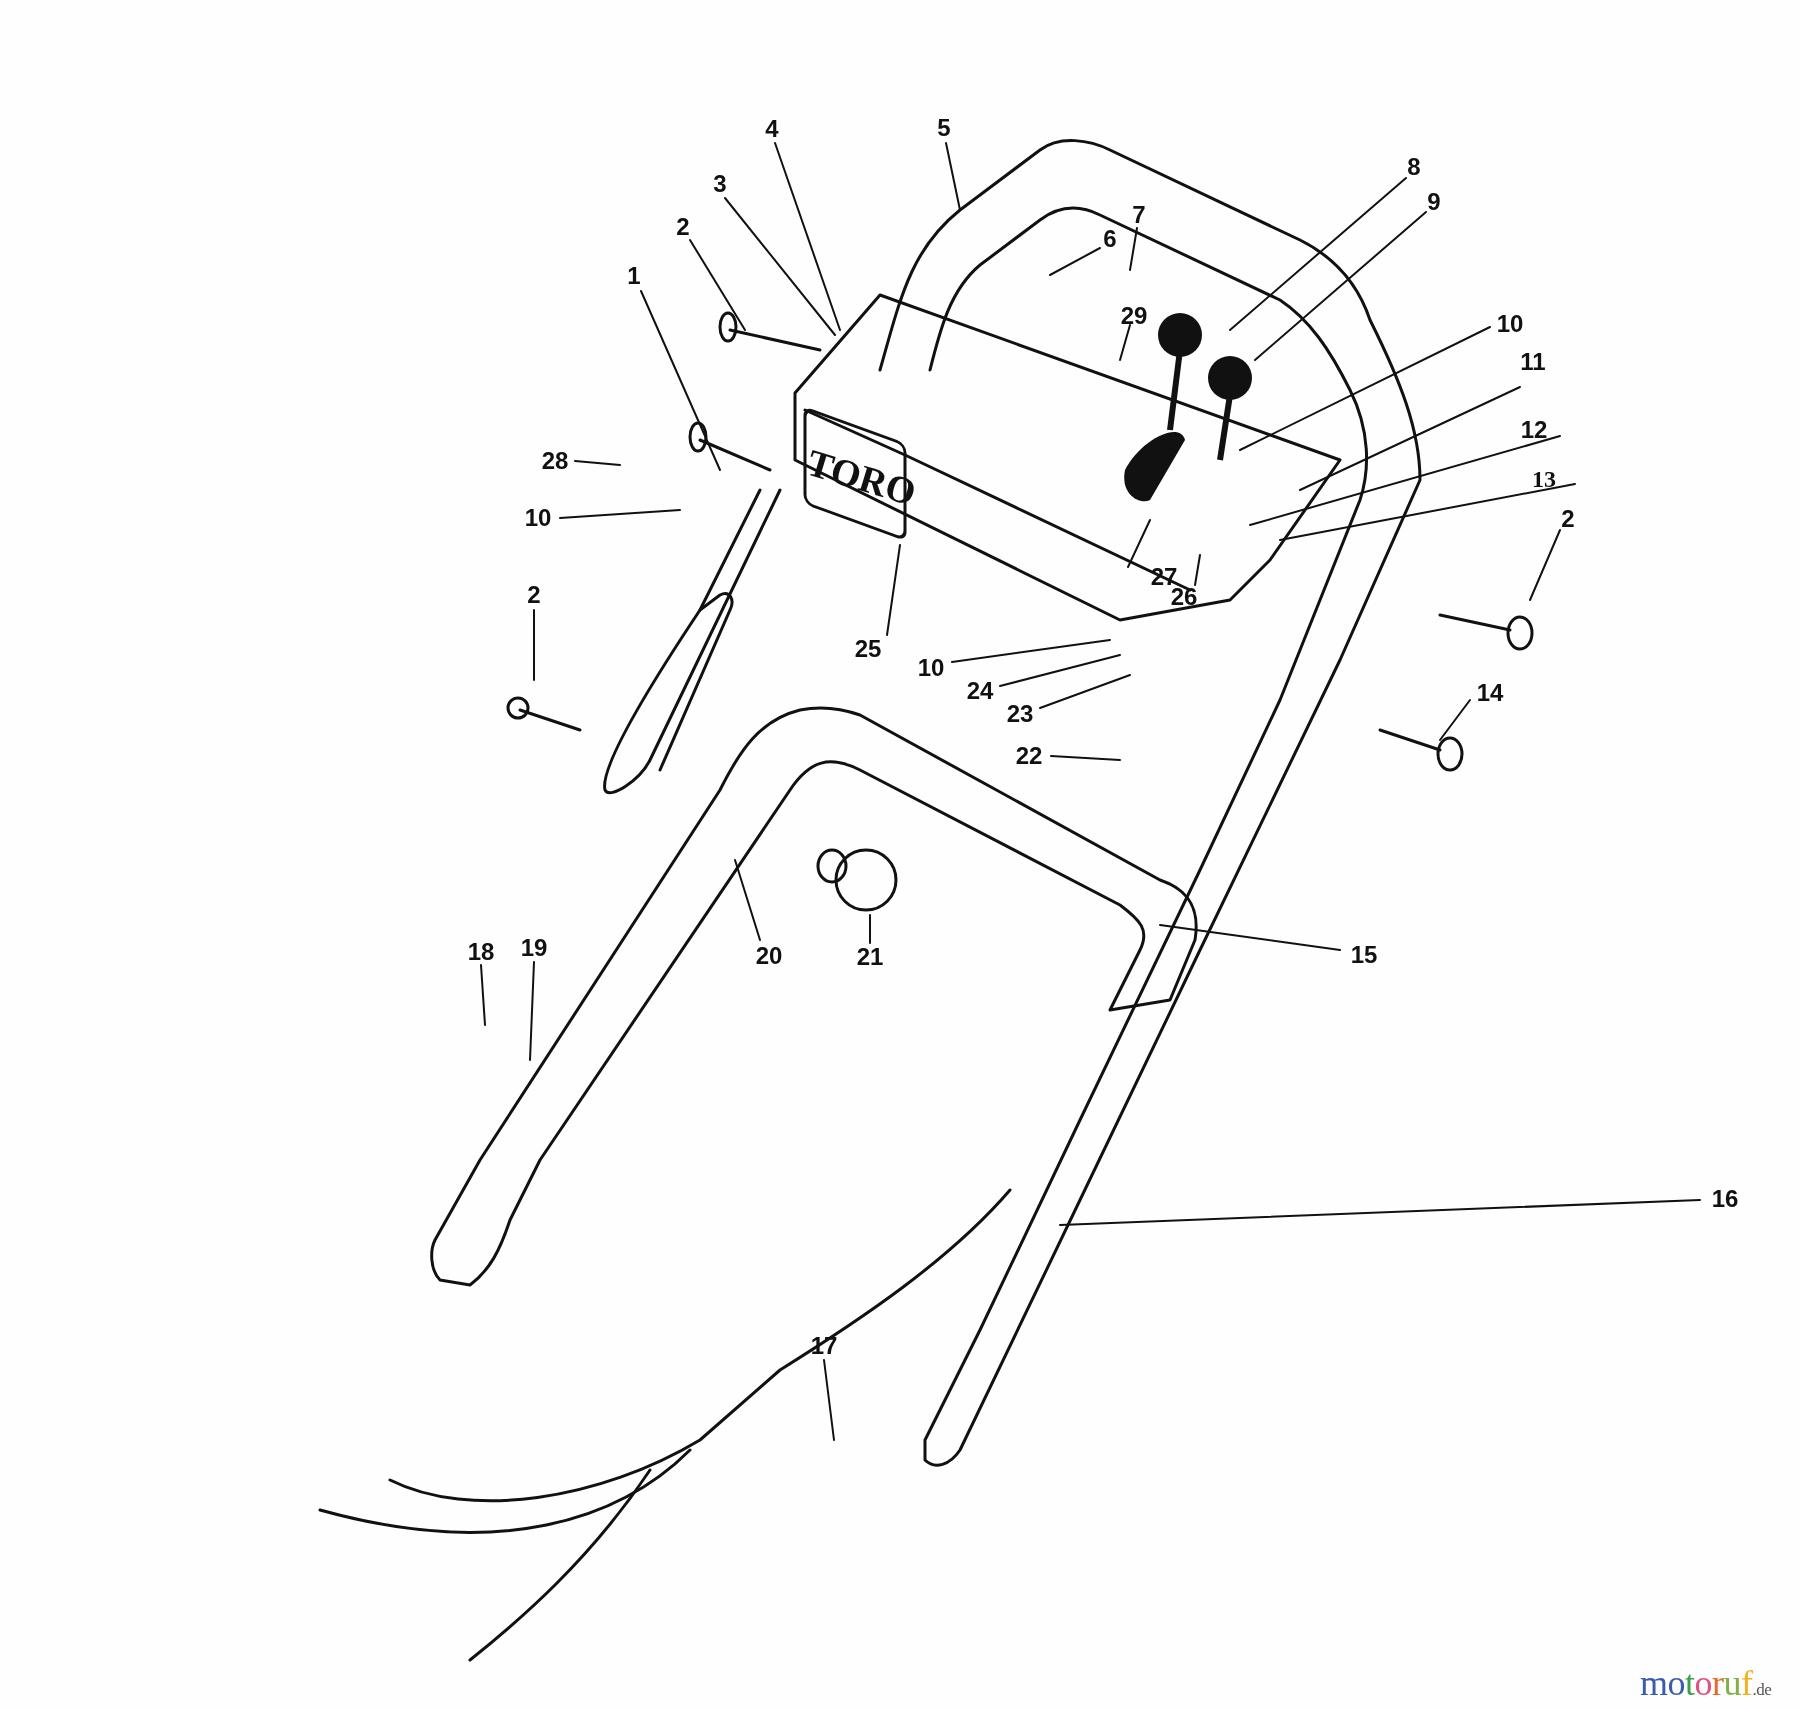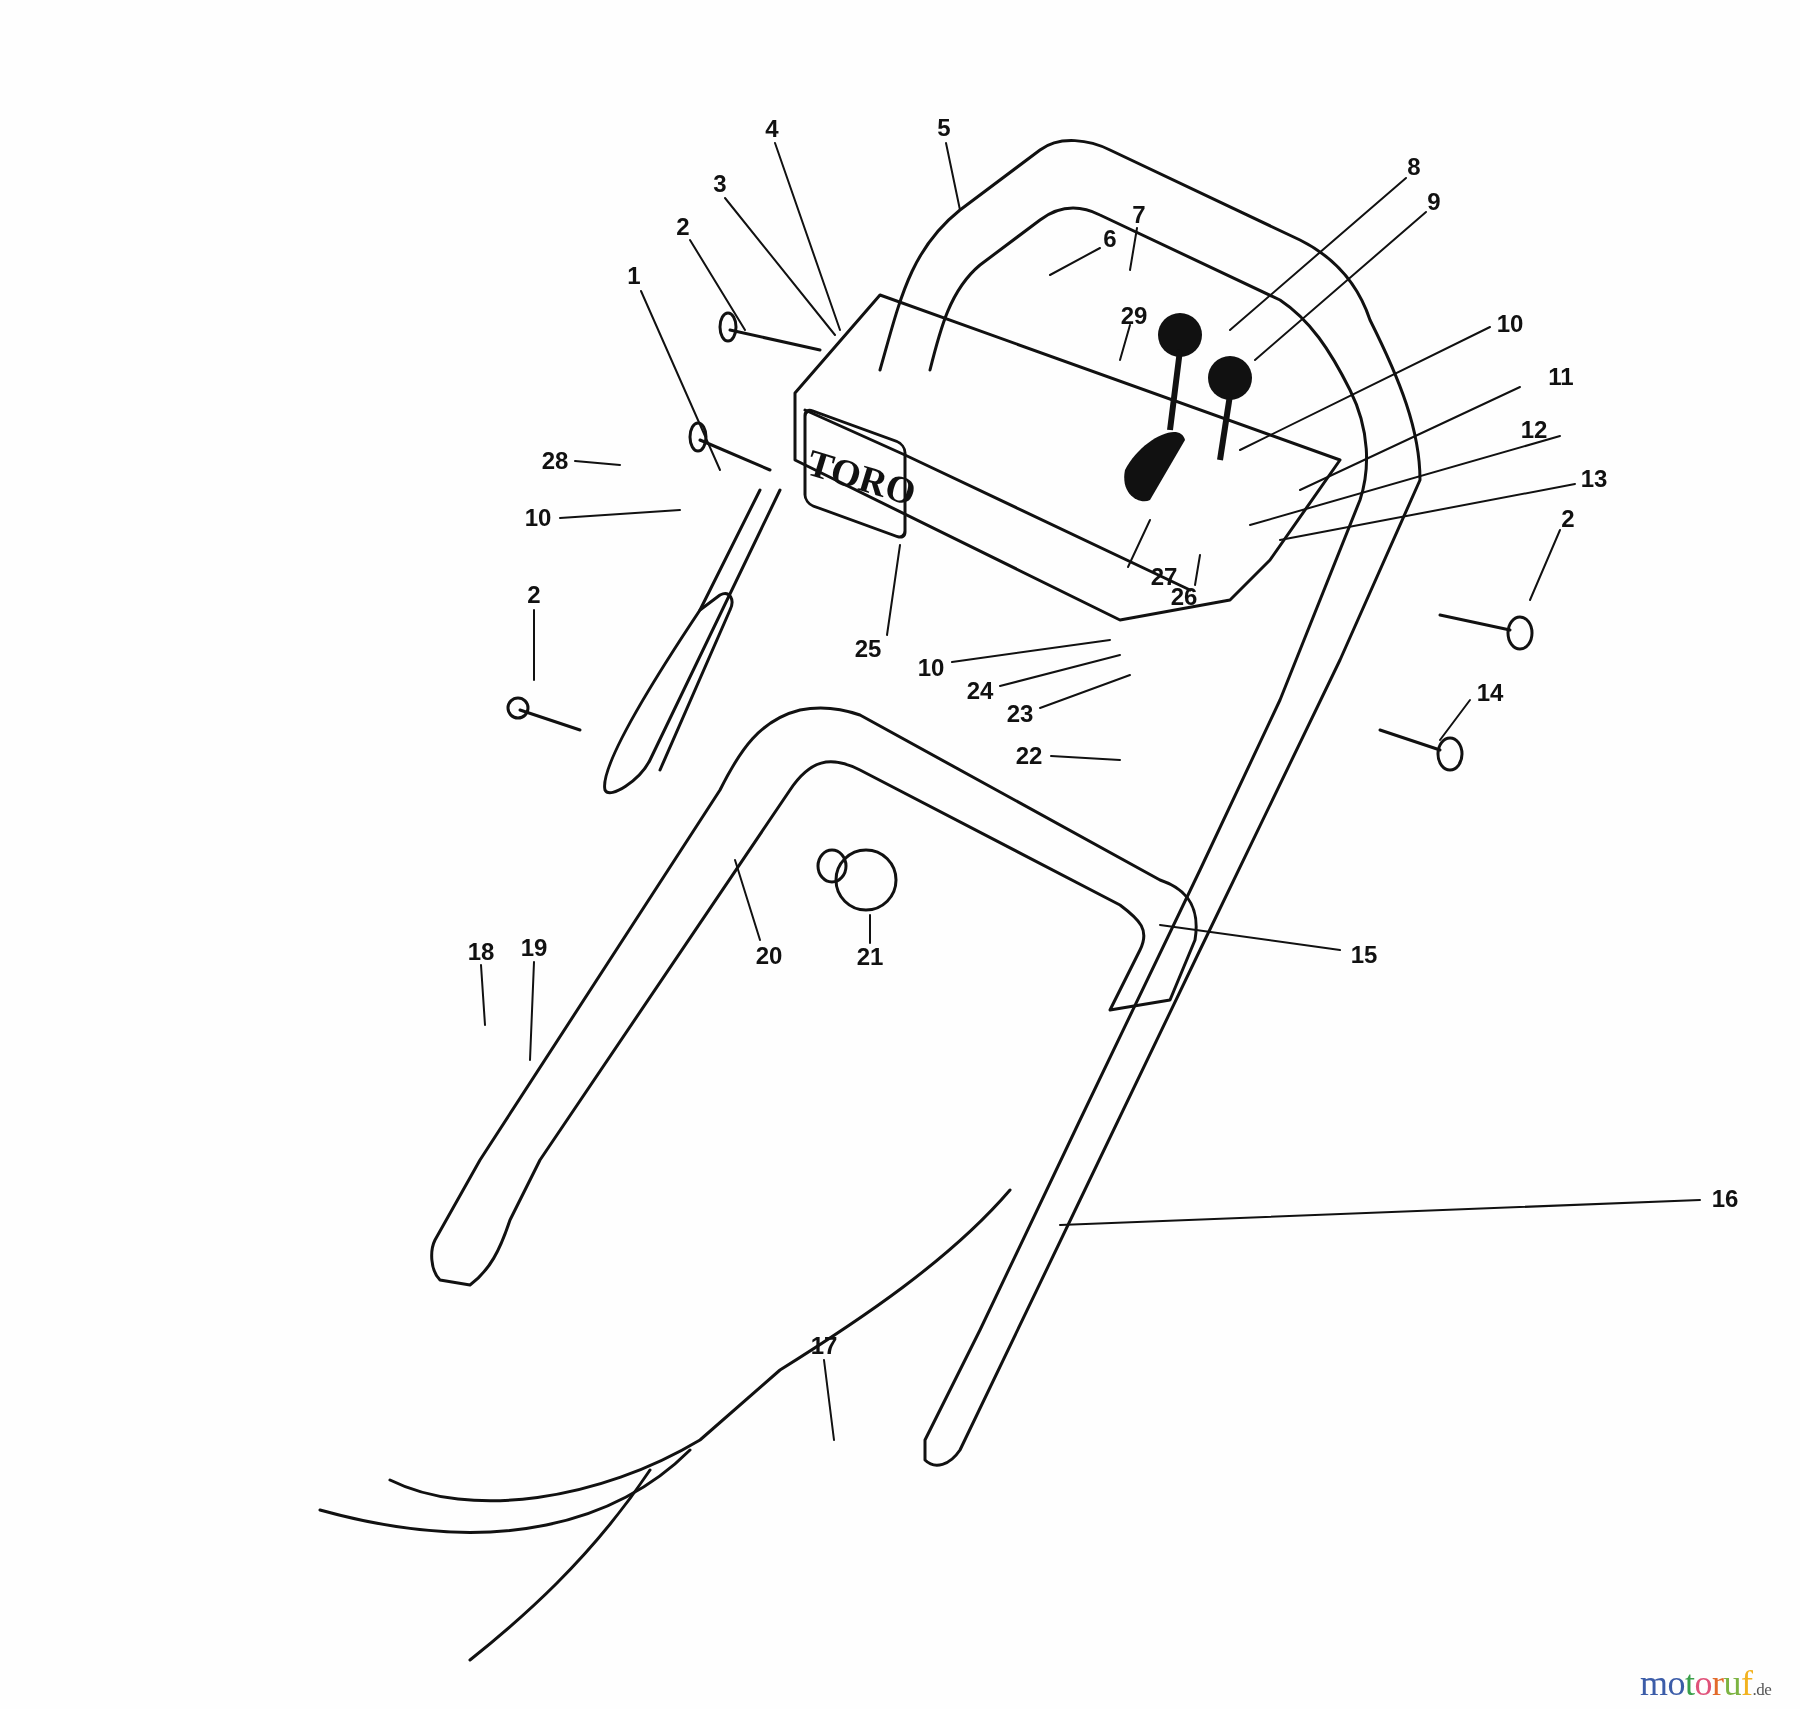--- a/index.html
+++ b/index.html
@@ -95,23 +95,23 @@
     <div class="callout" style="left: 634px; top: 276px;">1</div>
     <div class="callout" style="left: 683px; top: 227px;">2</div>
     <div class="callout" style="left: 720px; top: 184px;">3</div>
     <div class="callout" style="left: 772px; top: 129px;">4</div>
     <div class="callout" style="left: 944px; top: 128px;">5</div>
     <div class="callout" style="left: 1110px; top: 239px;">6</div>
     <div class="callout" style="left: 1139px; top: 215px;">7</div>
     <div class="callout" style="left: 1414px; top: 167px;">8</div>
     <div class="callout" style="left: 1434px; top: 202px;">9</div>
     <div class="callout" style="left: 1510px; top: 324px;">10</div>
-    <div class="callout" style="left: 1533px; top: 377px; margin-left: 28px;">11</div>
+    <div class="callout" style="left: 1533px; top: 362px;">11</div>
     <div class="callout" style="left: 1534px; top: 430px;">12</div>
-    <div class="callout" style="left: 1594px; top: 479px;">13</div>
+    <div class="callout" style="left: 1544px; top: 479px; font-family: Liberation Serif, serif;">13</div>
     <div class="callout" style="left: 1568px; top: 519px;">2</div>
     <div class="callout" style="left: 555px; top: 461px;">28</div>
     <div class="callout" style="left: 538px; top: 518px;">10</div>
     <div class="callout" style="left: 1134px; top: 316px;">29</div>
     <div class="callout" style="left: 1119px; top: 577px; margin-left: 45px;">27</div>
     <div class="callout" style="left: 1184px; top: 597px;">26</div>
     <div class="callout" style="left: 868px; top: 649px;">25</div>
     <div class="callout" style="left: 931px; top: 668px;">10</div>
     <div class="callout" style="left: 980px; top: 691px;">24</div>
     <div class="callout" style="left: 1020px; top: 714px;">23</div>

